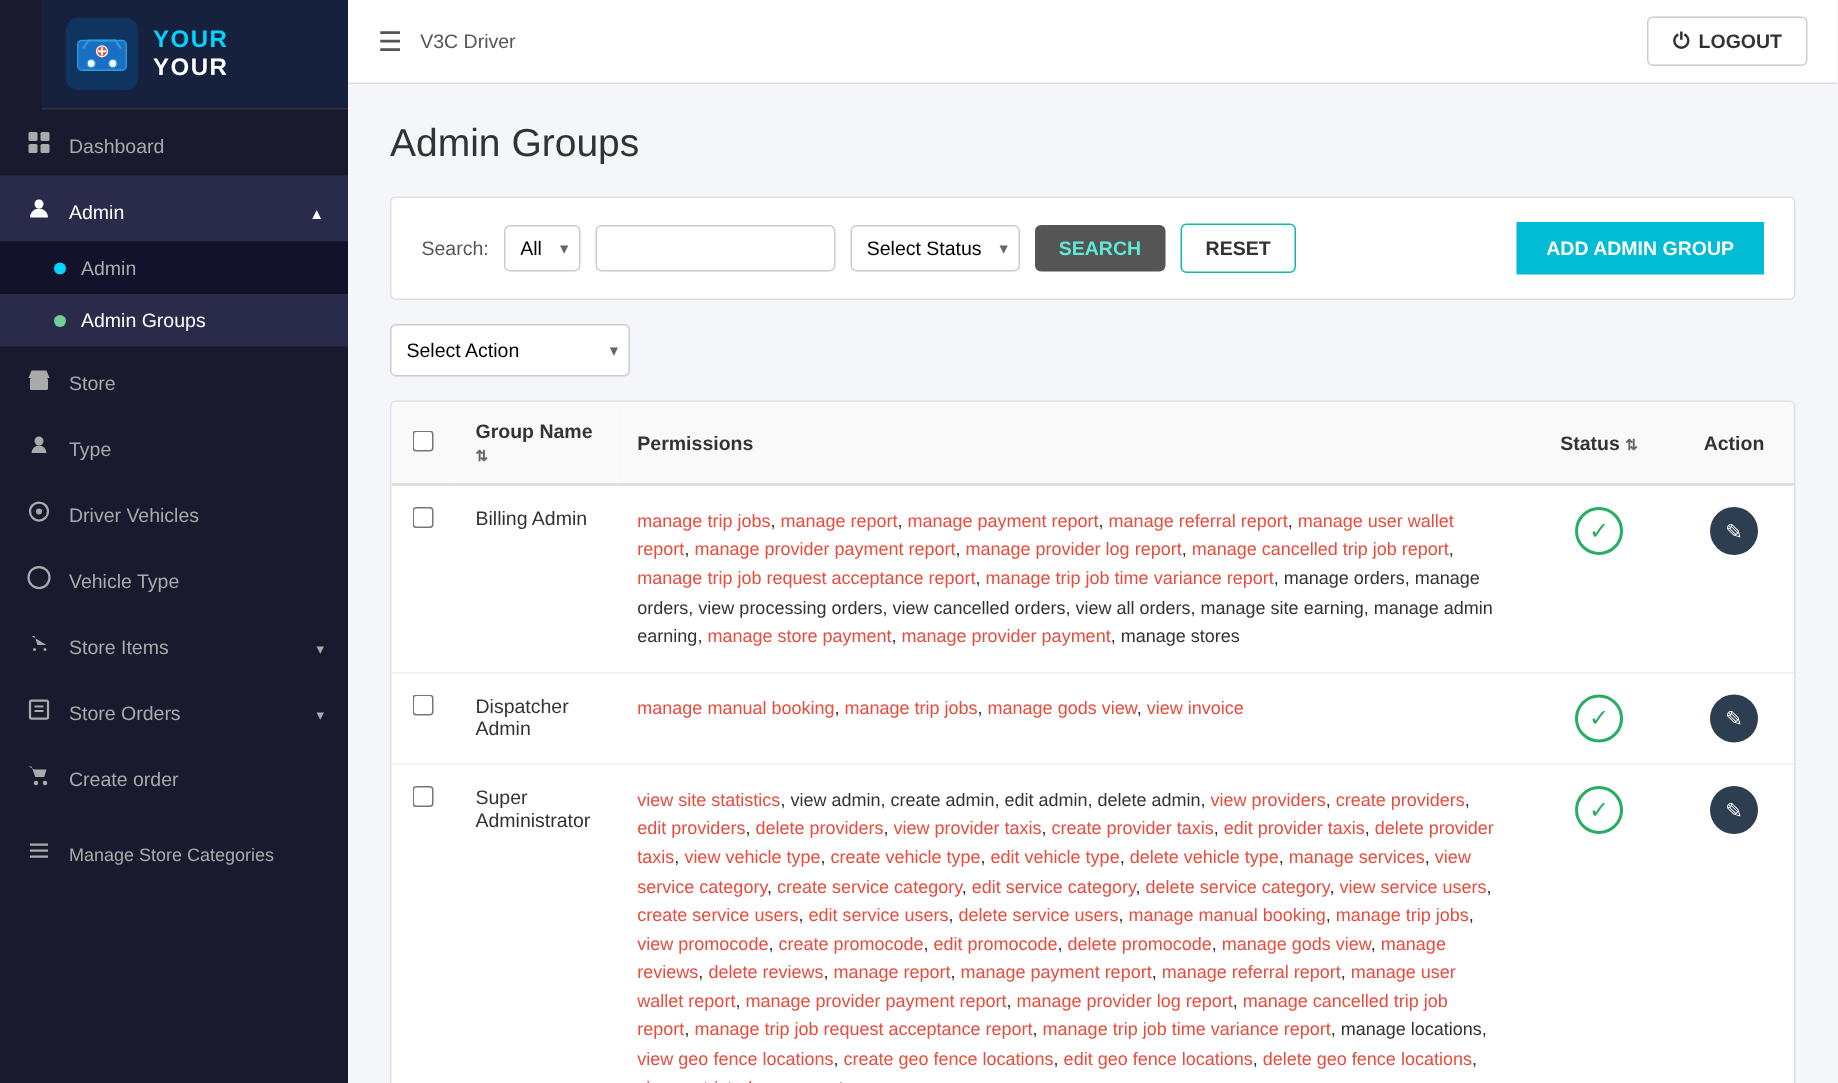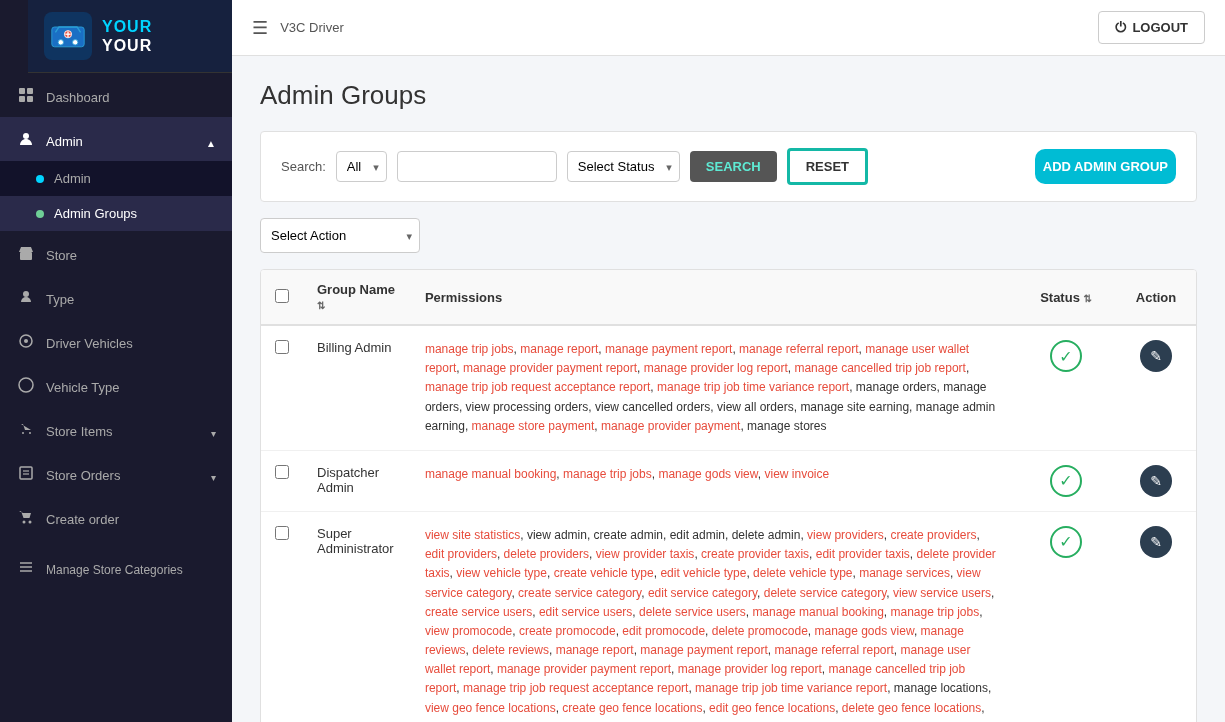--- a/index.html
+++ b/index.html
@@ -153,33 +153,33 @@
       border: none;
       border-radius: 4px;
       padding: 8px 16px;
       cursor: pointer;
       font-size: 13px;
       font-weight: bold;
     }
     .reset-btn {
       background: #fff;
       color: #333;
-      border: 3px solid #14b8a6;
+      border: 1px solid #14b8a6;
       border-radius: 4px;
       padding: 8px 16px;
       cursor: pointer;
       font-size: 13px;
       font-weight: bold;
     }
     .add-btn {
       background: #00bcd4;
       color: #fff;
       border: none;
-      border-radius: 10px;
-      padding: 10px 8px;
+      border-radius: 0;
+      padding: 10px 20px;
       cursor: pointer;
       font-size: 13px;
       font-weight: bold;
       white-space: nowrap;
     }
 
     
     .action-bar {
       margin-bottom: 16px;
     }

